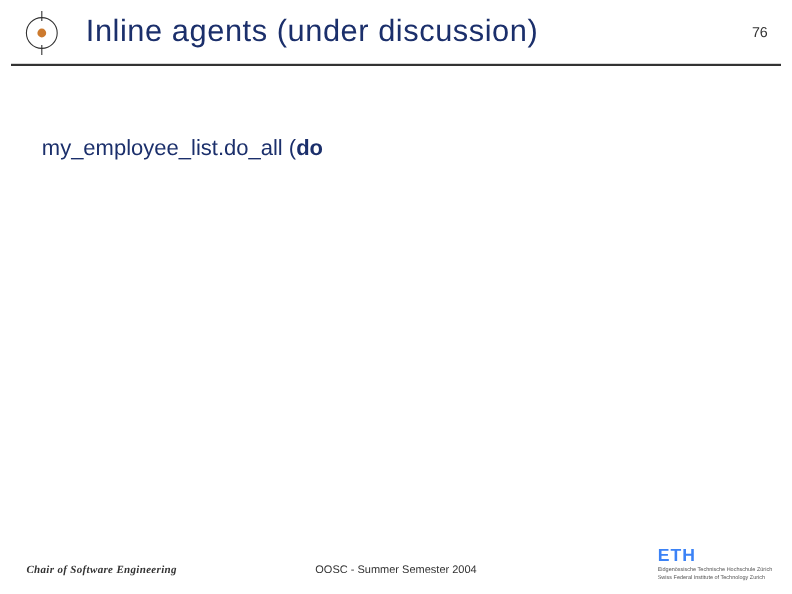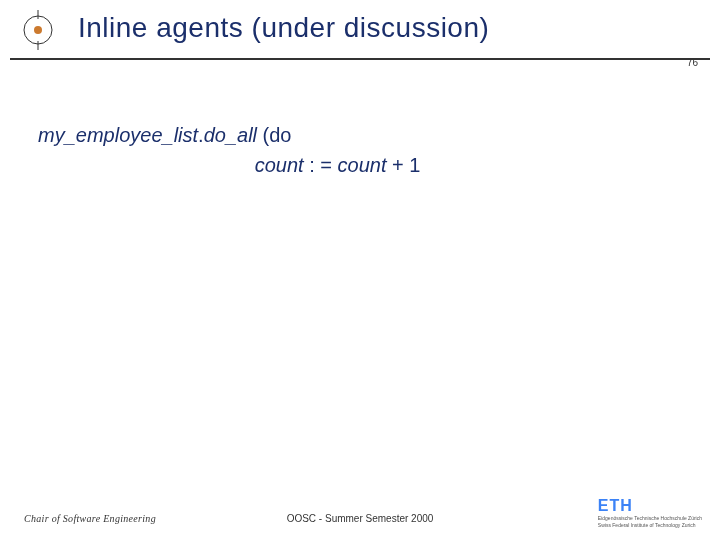--- a/index.html
+++ b/index.html
@@ -2,26 +2,26 @@
 <html><head>
 <meta charset="utf-8">
 <style>
   * { box-sizing: border-box; margin: 0; padding: 0; }
   html, body { width: 720px; height: 540px; overflow: hidden; background: #fff; font-family: Verdana, Geneva, sans-serif; }
   .slide { position: relative; width: 720px; height: 540px; }
   .header { position: absolute; top: 10px; left: 0; right: 0; height: 50px; padding-left: 48px; }
   .logo { position: absolute; left: 18px; top: 0; width: 40px; height: 40px; }
   .title { position: absolute; left: 78px; top: 2px; font-size: 28px; color: #1b2f6b; letter-spacing: 0.5px; }
   .rule { position: absolute; top: 58px; left: 10px; right: 10px; height: 2px; background: #333; }
-  .pagenum { position: absolute; top: 22px; right: 22px; font-size: 10px; color: #333; margin-top: 35px; }
+  .pagenum { position: absolute; top: 22px; right: 22px; font-size: 13px; color: #333; }
   .content { position: absolute; top: 120px; left: 38px; right: 30px; font-size: 20px; color: #1b2f6b; line-height: 1.5; }
   .content .line { white-space: pre; }
-  .ital { font-style: italic; }
-  .bold { font-weight: normal; }
-  .footer-left { position: absolute; bottom: 16px; left: 24px; font-size: 10px; font-style: italic; font-weight: normal; color: #333; font-family: Georgia, 'Times New Roman', serif; letter-spacing: 0.3px; }
+  .ital { }
+  .bold { font-weight: bold; }
+  .footer-left { position: absolute; bottom: 16px; left: 24px; font-size: 10px; font-style: italic; font-weight: bold; color: #333; font-family: Georgia, 'Times New Roman', serif; letter-spacing: 0.3px; }
   .footer-center { position: absolute; bottom: 16px; left: 0; right: 0; text-align: center; font-size: 10px; color: #333; }
   .footer-logo { position: absolute; bottom: 12px; right: 18px; text-align: left; }
   .footer-logo .eth { font-weight: 900; font-size: 16px; letter-spacing: 1px; color: #3b82f6; font-family: Arial, sans-serif; }
   .footer-logo .sub { font-size: 5px; color: #555; line-height: 1.1; margin-top: 1px; }
 </style>
 </head>
 <body>
 
 <div class="slide">
 
@@ -35,24 +35,23 @@
       </svg>
     </div>
     <div class="title">Inline agents (under discussion)</div>
   </div>
 
   <div class="rule"></div>
   <div class="pagenum">76</div>
 
   <div class="content">
     <div class="line"><span class="ital">my_employee_list</span><span>.</span><span class="ital">do_all </span><span>(</span><span class="bold">do</span></div>
-    <div class="line"><span>                                       </span><span class="ital">count </span><span>: = </span><span class="ital">count </span><span>+ 1</span></div>
   </div>
 
   <div class="footer-left">Chair of Software Engineering</div>
-  <div class="footer-center">OOSC - Summer Semester 2000</div>
+  <div class="footer-center">OOSC - Summer Semester 2004</div>
   <div class="footer-logo">
     <div class="eth">ETH</div>
     <div class="sub">Eidgenössische Technische Hochschule Zürich</div>
     <div class="sub">Swiss Federal Institute of Technology Zurich</div>
   </div>
 
 </div>
 
 </body></html>

